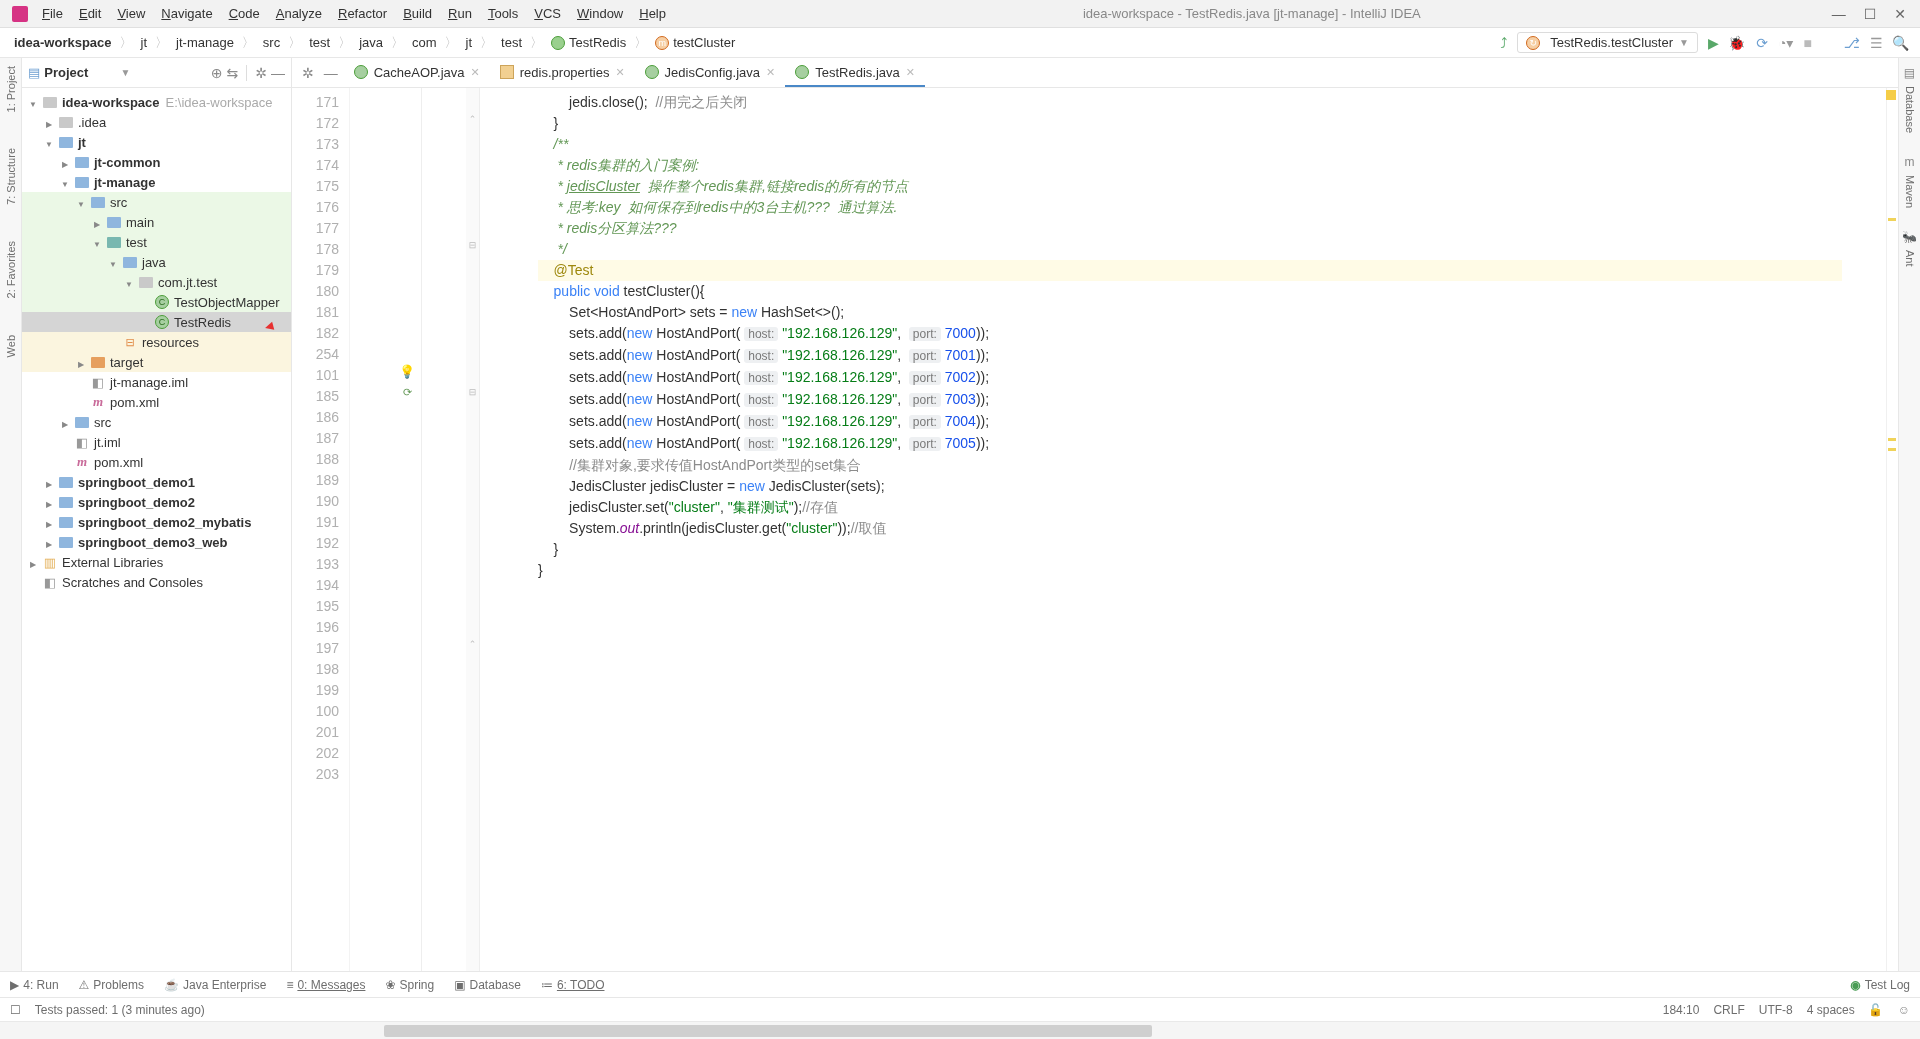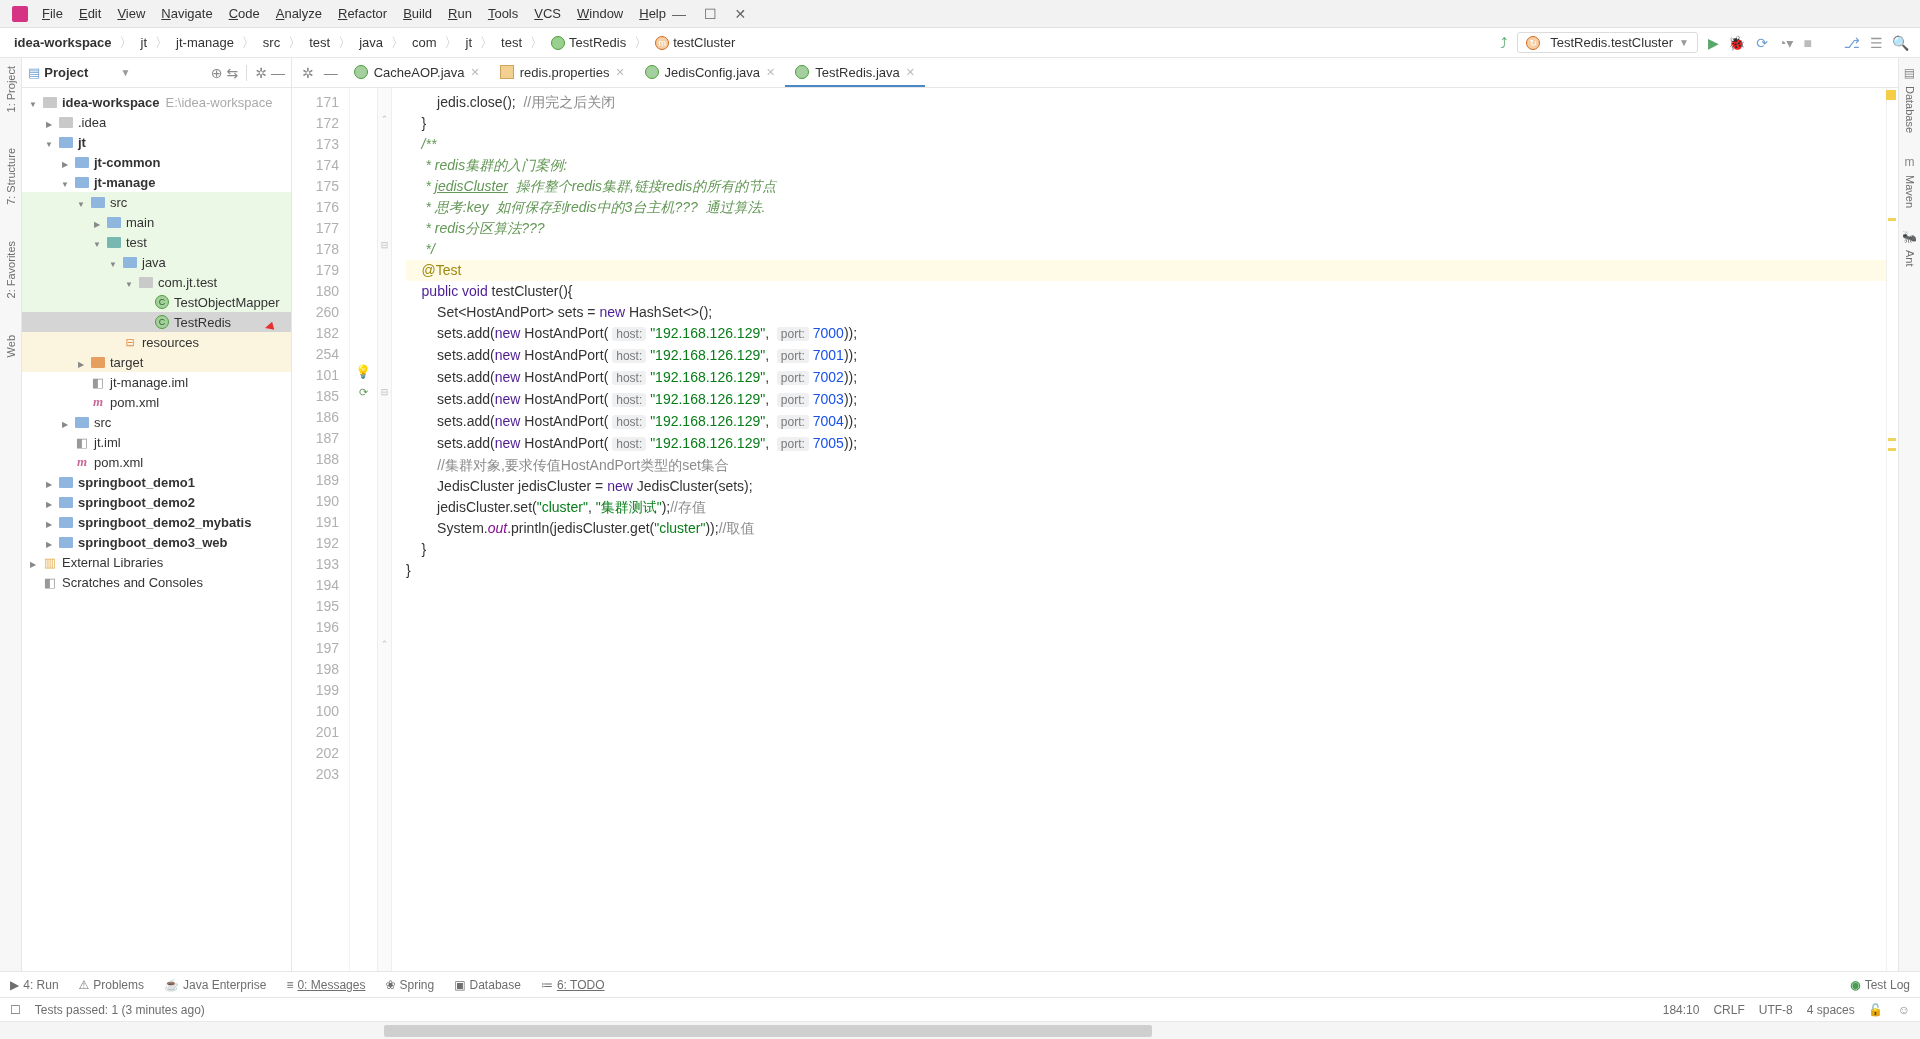--- a/index.html
+++ b/index.html
@@ -65,29 +65,29 @@
 
 .editor { flex:1; display:flex; flex-direction:column; overflow:hidden; }
 .tabs { height:30px; border-bottom:1px solid #e7e7e7; display:flex; align-items:flex-end; padding-left:4px; }
 .tabs-tools { display:flex; gap:10px; padding:0 6px; align-items:center; height:100%; color:#999; }
 .tab { display:flex; align-items:center; gap:6px; height:28px; padding:0 10px; border-bottom:2px solid transparent; cursor:pointer; }
 .tab.active { border-bottom-color:#4a88c7; }
 .tab-icon { width:14px; height:14px; display:inline-block; }
 .tab-icon.class { border-radius:50%; background:#a6cfa0; border:1px solid #4b9e39; }
 .tab-icon.prop { background:#f2d091; border:1px solid #cda45a; }
 .tab-close { color:#bbb; font-size:11px; }
-.code-area { flex:1; display:flex; font-family: "JetBrains Mono","Consolas",monospace; font-size:14px; overflow:hidden; }
+.code-area { flex:1; display:flex; font-family: "JetBrains Mono","Consolas",monospace; font-size:14px; overflow:hidden;gap:44px; }
 .gutter { width:58px; text-align:right; color:#b0b0b0; padding:4px 10px 4px 0; background:#fff; border-right:1px solid #f3f3f3; line-height:21px; user-select:none; }
 .gutter-icons { width:28px; border-right:1px solid #eee; background:#fff; line-height:21px; text-align:center; }
 .gutter-icons .gi { height:21px; font-size:11px; }
 .fold-col { width:14px; border-right:1px solid #eee; background:#fafafa; line-height:21px; text-align:center; color:#bdbdbd; }
 .fold-col .fc { height:21px; font-size:9px; }
 .code { flex:1; padding:4px 0 4px 14px; line-height:21px; white-space:pre; background:#fff; }
 .code .line.hl { background:#fffbe6; }
-.kw { color:#4c1d95; }
+.kw { color:#3b82f6; }
 .str { color:#067d17; }
 .num { color:#1750eb; }
 .com { color:#8c8c8c; }
 .docc { color:#629755; font-style:italic; }
 .docc-u { text-decoration: underline #629755; }
 .ann { color:#9e880d; }
 .field { color:#871094; font-style:italic; }
 .hint { background:#eef0f2; color:#7a7a7a; padding:0 4px; border-radius:3px; font-size:12px; }
 .bulb { color:#e6a100; font-size:13px; }
 .ov { color:#629755; font-size:11px; }
@@ -120,20 +120,21 @@
       <span class="menu-item"><u>C</u>ode</span>
       <span class="menu-item"><u>A</u>nalyze</span>
       <span class="menu-item"><u>R</u>efactor</span>
       <span class="menu-item"><u>B</u>uild</span>
       <span class="menu-item"><u>R</u>un</span>
       <span class="menu-item"><u>T</u>ools</span>
       <span class="menu-item"><u>V</u>CS</span>
       <span class="menu-item"><u>W</u>indow</span>
       <span class="menu-item"><u>H</u>elp</span>
     </div>
+  <div class="title-text">idea-workspace - TestRedis.java [jt-manage] - IntelliJ IDEA</div>
   <div class="window-controls">
     <span class="wc-btn">—</span>
     <span class="wc-btn">☐</span>
     <span class="wc-btn">✕</span>
   </div>
 </div>
 
 <div class="navbar">
   <div class="breadcrumbs" id="crumbs">
       <span class="crumb"><b>idea-workspace</b></span>
@@ -413,21 +414,21 @@
           <div>171</div>
           <div>172</div>
           <div>173</div>
           <div>174</div>
           <div>175</div>
           <div>176</div>
           <div>177</div>
           <div>178</div>
           <div>179</div>
           <div>180</div>
-          <div>260</div>
+          <div>181</div>
           <div>182</div>
           <div>254</div>
           <div>101</div>
           <div>185</div>
           <div>186</div>
           <div>187</div>
           <div>188</div>
           <div>189</div>
           <div>190</div>
           <div>191</div>

